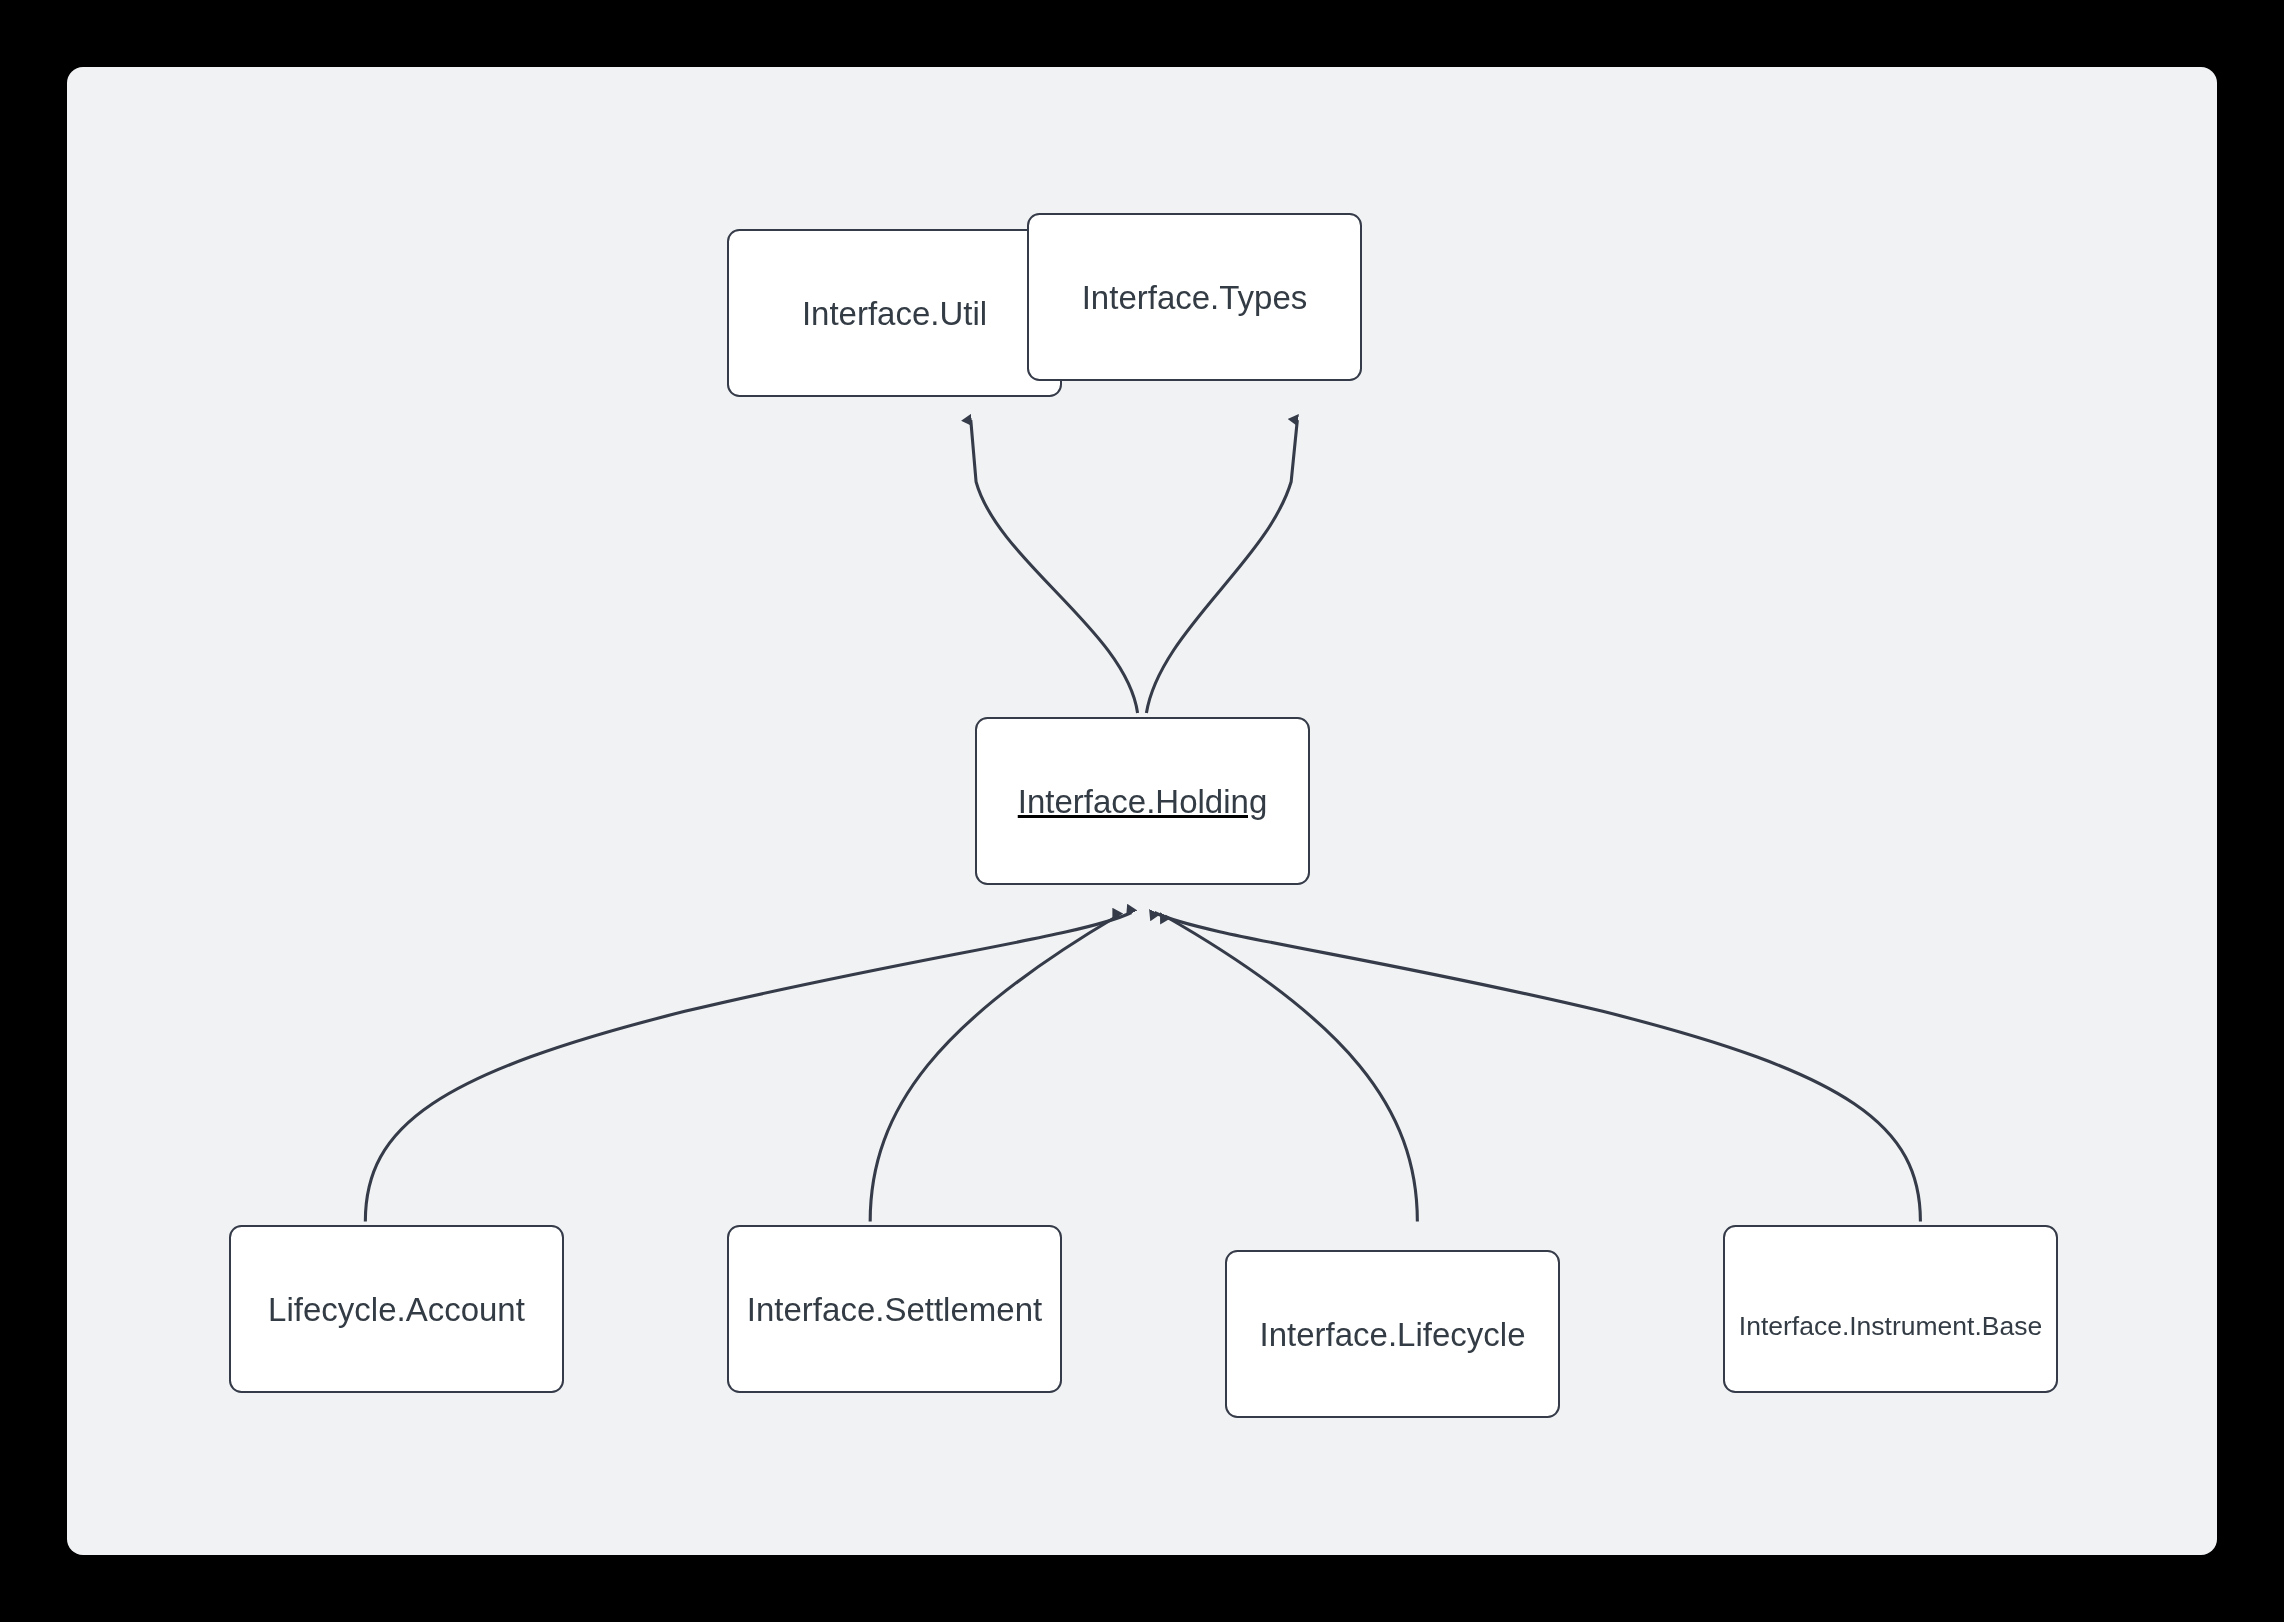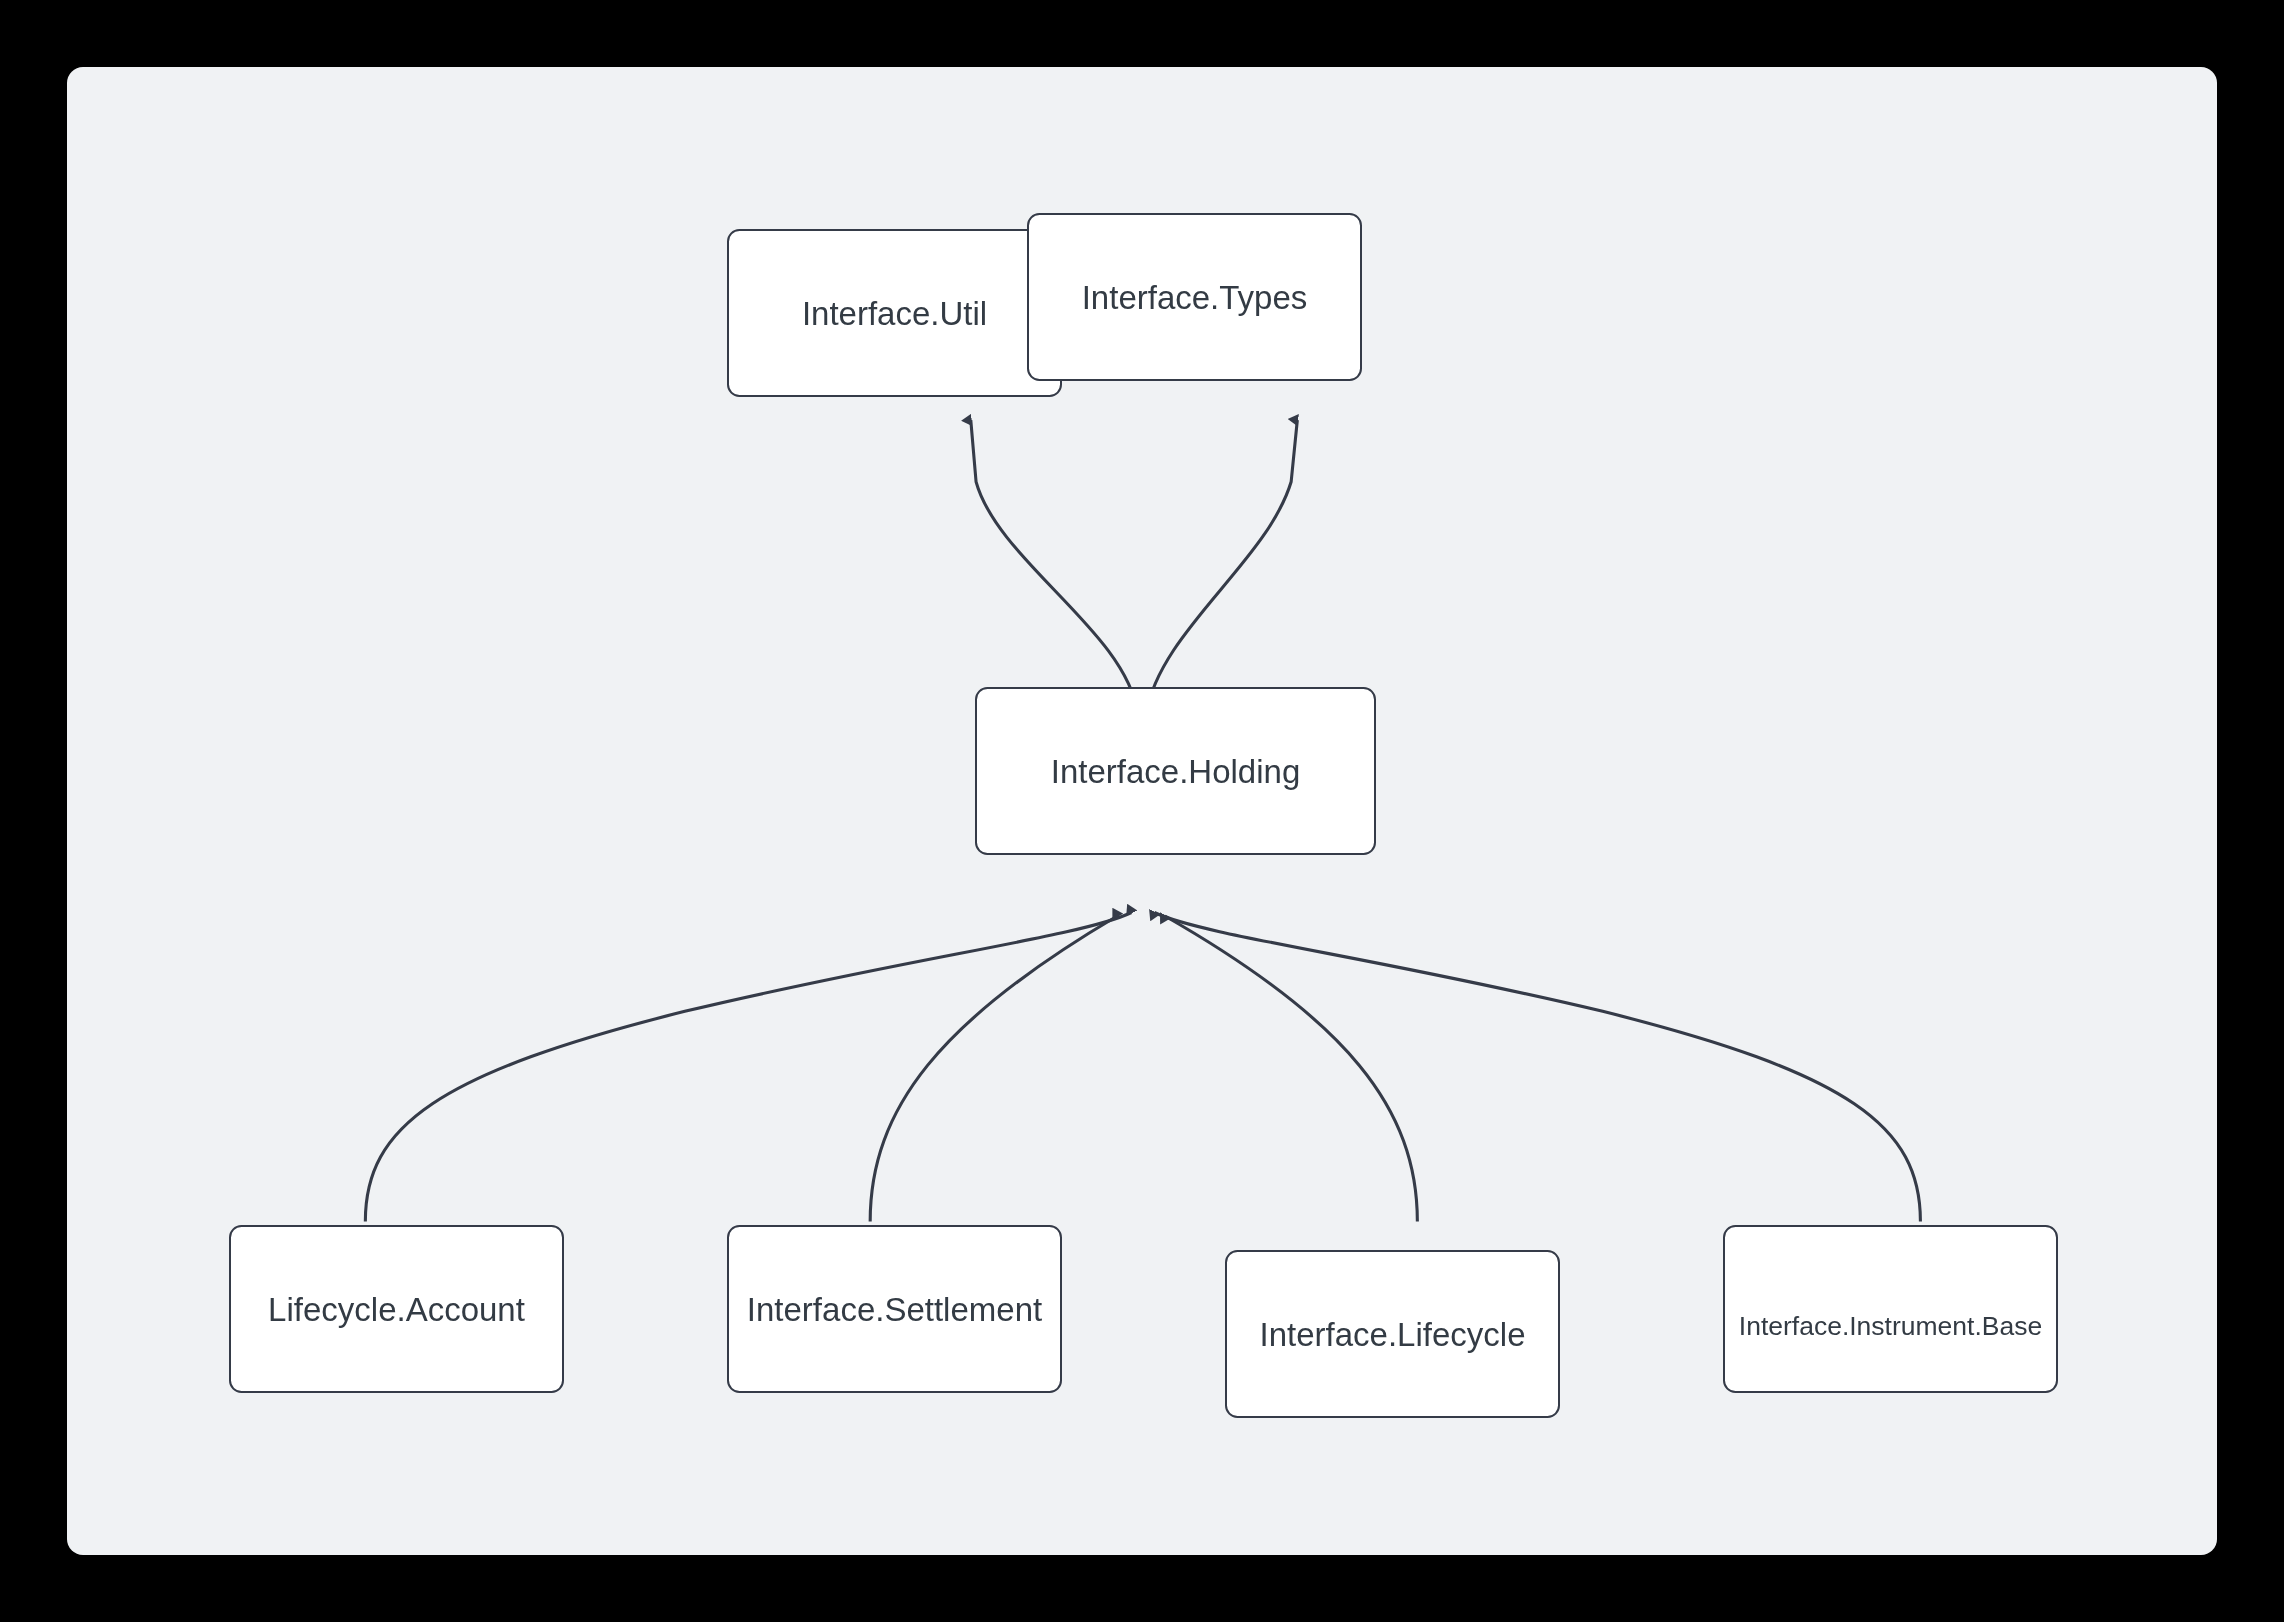--- a/index.html
+++ b/index.html
@@ -62,21 +62,21 @@
   }
 
   .node-label.small {
     font-size: 26.5px;
     margin-top: 34px;
   }
 
   
   #node-util       { left: 660px;  top: 162px;  width: 335px; height: 168px; }
   #node-types      { left: 960px; top: 146px; width: 335px; height: 168px; }
-  #node-holding    { left: 908px; top: 620px;  width: 401px; height: 168px; }
+  #node-holding    { left: 908px; top: 650px;  width: 335px; height: 168px; text-decoration: underline; }
   #node-account    { left: 162px;  top: 1158px; width: 335px; height: 168px; }
   #node-settlement { left: 660px;  top: 1158px; width: 335px; height: 168px; }
   #node-lifecycle  { left: 1158px; top: 1158px; width: 335px; height: 168px; margin-top: 25px; }
   #node-instrument { left: 1656px; top: 1158px; width: 335px; height: 168px; }
 
   
   #node-account .node-label,
   #node-settlement .node-label {
     overflow: visible;
   }

